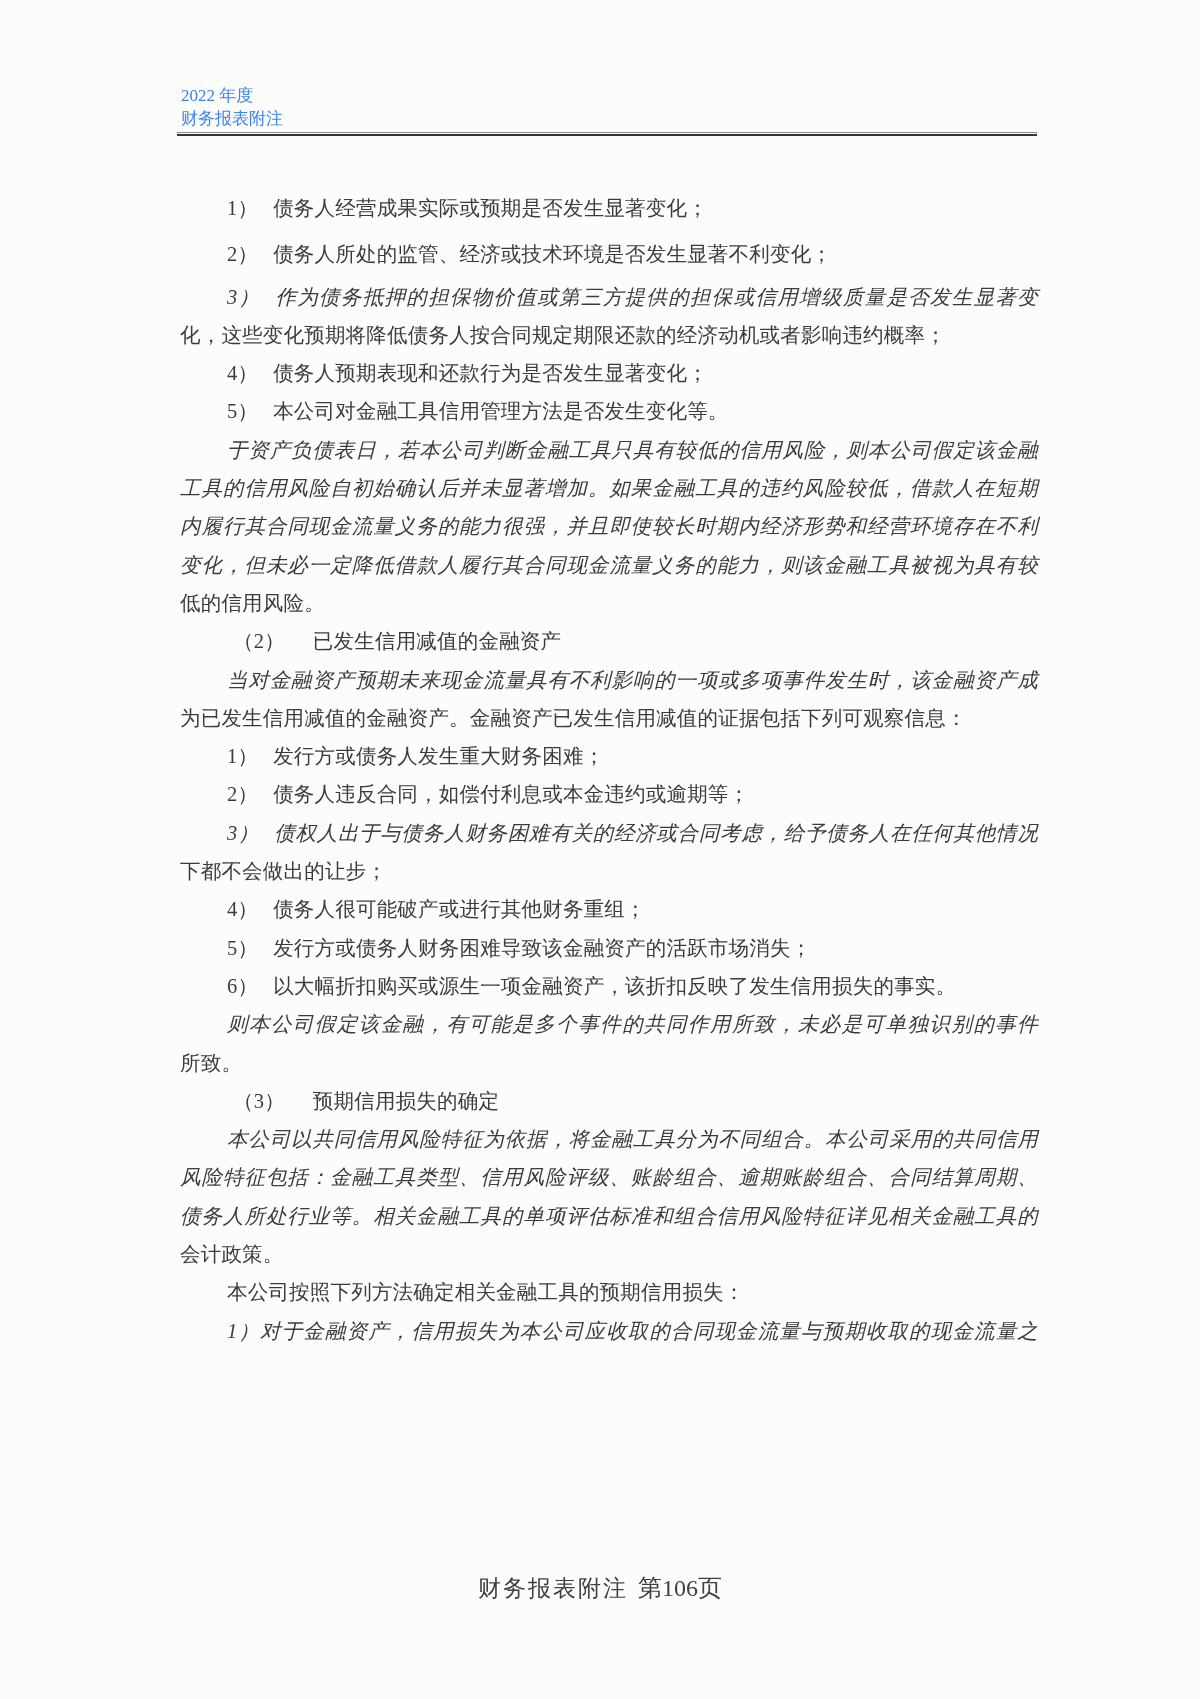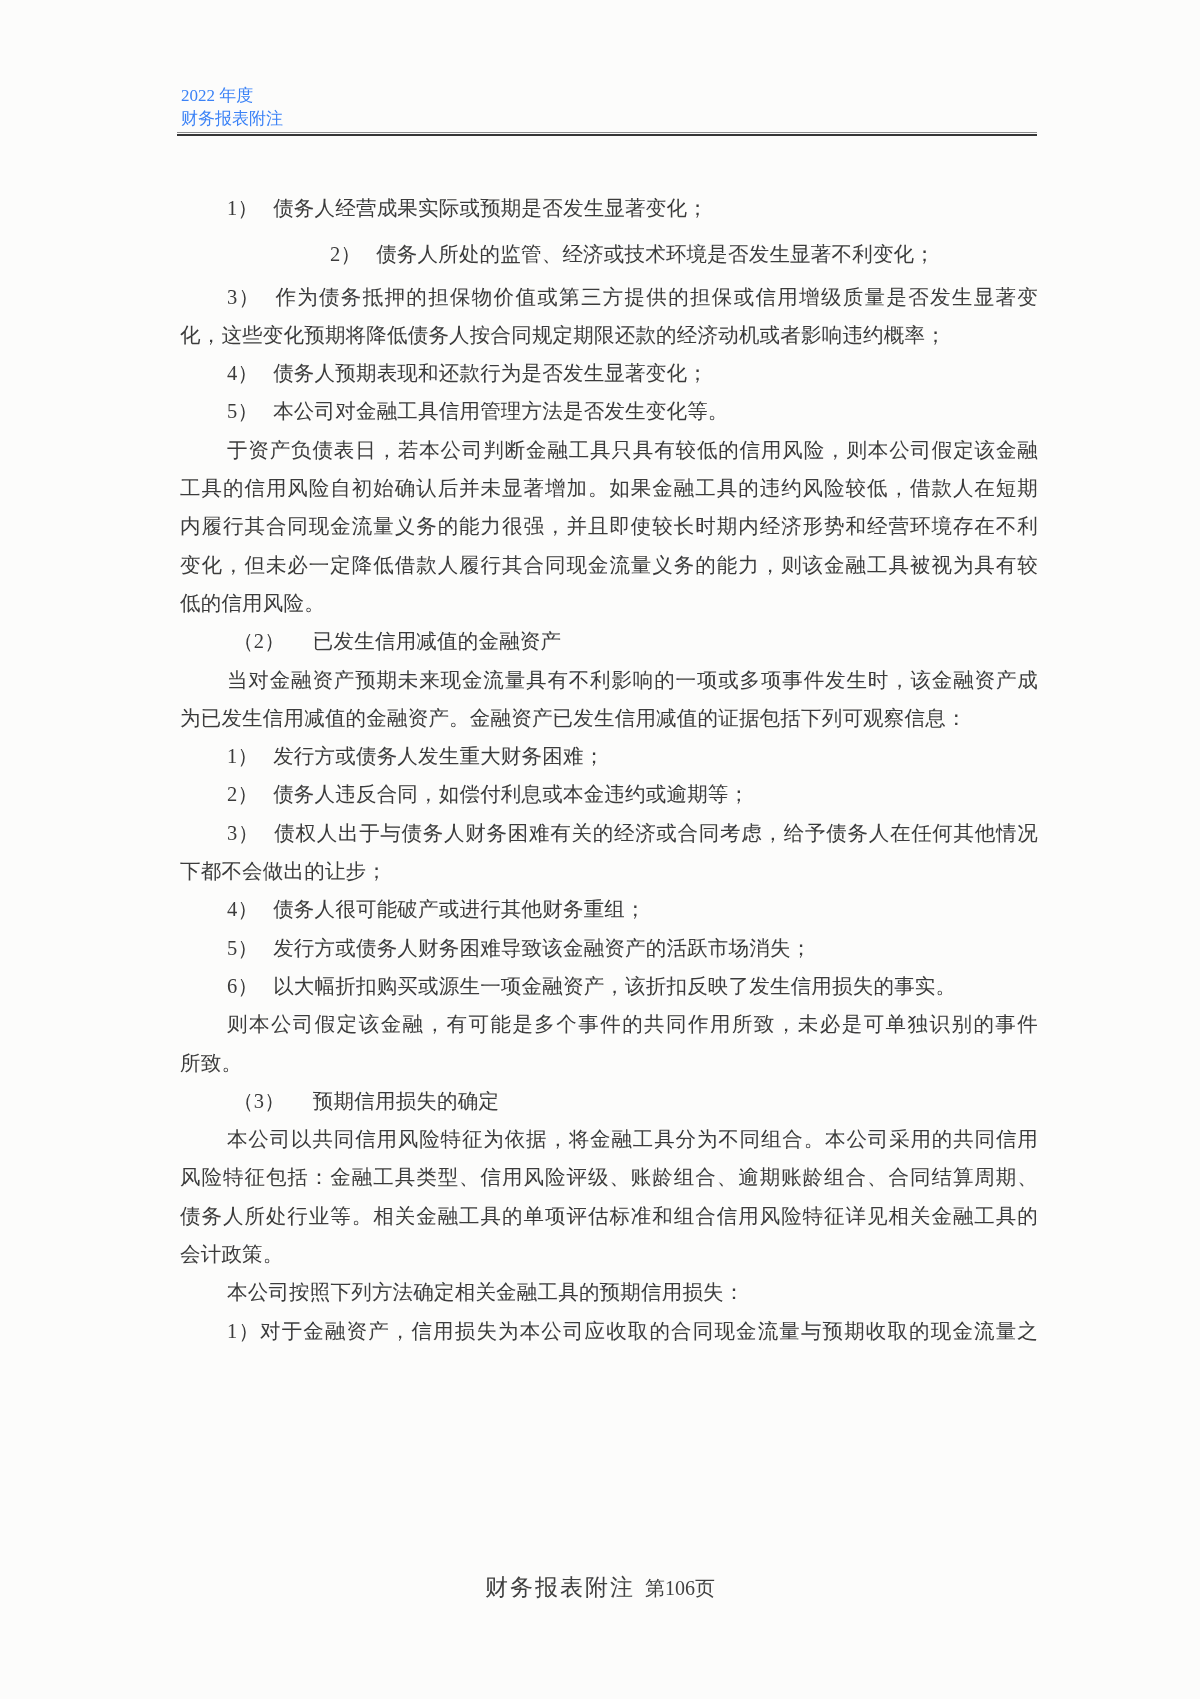--- a/index.html
+++ b/index.html
@@ -43,40 +43,41 @@
     width: 858px;
     font-size: 20.5px;
     line-height: 38.3px;
     letter-spacing: 0.2px;
     text-align: left;
   }
   .ln { min-height: 38.3px; }
   .full {
     text-align: justify;
     text-align-last: justify;
+    font-style: italic;
   }
   .li  { padding-left: 47px; }
   .li .num { margin-right: 15px; }
   .hd  { padding-left: 53px; }
   .hd .num { margin-right: 28px; }
   .p   { text-indent: 47px; }
   .mbA { margin-bottom: 8px; }
-  .mbB { margin-bottom: 4px; text-align: center; }
+  .mbB { margin-bottom: 4px; }
   
   .footer {
     position: absolute;
     left: 0;
     top: 1572px;
     width: 1200px;
     text-align: center;
     color: #3f3f3f;
     white-space: nowrap;
   }
   .footer .t  { font-size: 23px; letter-spacing: 2px; }
-  .footer .pg { font-size: 20px; margin-left: 10px; }
+  .footer .pg { font-size: 24px; margin-left: 10px; }
 </style>
 </head>
 <body>
 
 <div class="page">
 
   <div class="hdr">
     <div>2022 年度</div>
     <div>财务报表附注</div>
   </div>

